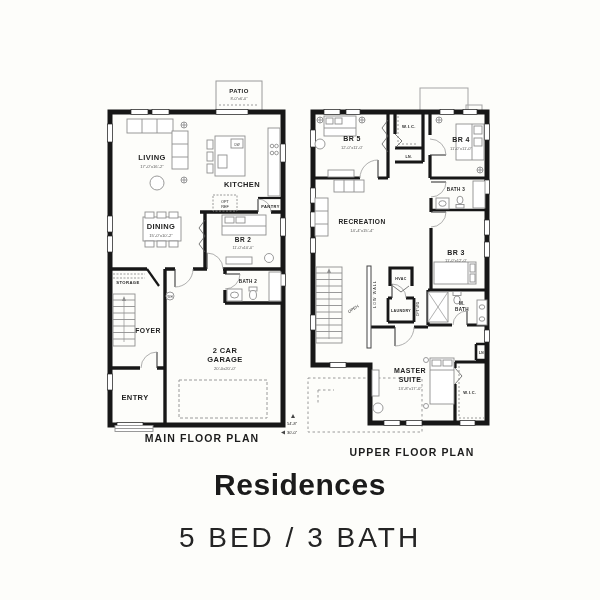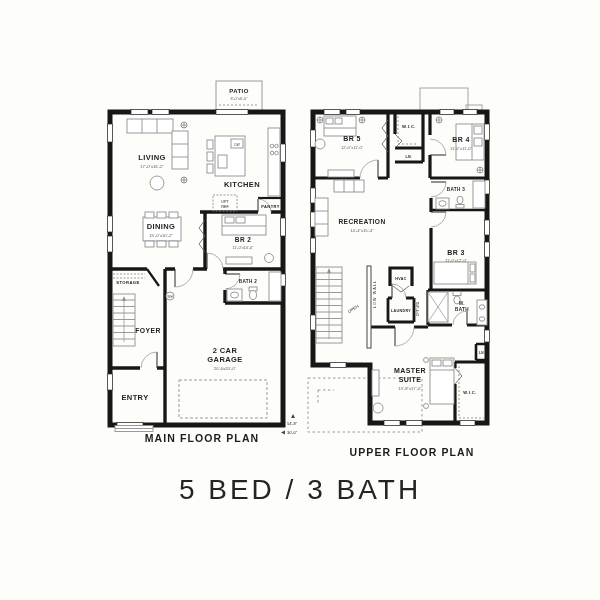--- a/index.html
+++ b/index.html
@@ -7,21 +7,21 @@
        font-family:"Liberation Sans", sans-serif;}
   .plan{position:absolute;}
   #main-plan{left:95px;top:68px;}
   #upper-plan{left:300px;top:80px;}
   svg text{font-family:"Liberation Sans", sans-serif;fill:#232323;}
   .room{font-weight:bold;letter-spacing:.4px;}
   .dim{fill:#5a5a5a;}
   .caption{font-weight:bold;letter-spacing:1.1px;fill:#1c1c1c;}
   .title-block{position:absolute;left:0;right:0;top:468px;text-align:center;color:#1b1b1b;}
   .title{font-size:30px;font-weight:bold;letter-spacing:.5px;}
-  .subtitle{font-size:28px;font-weight:400;letter-spacing:3px;margin-top:6px;color:#242424;}
+  .subtitle{font-size:28px;font-weight:400;letter-spacing:3px;margin-top:20px;color:#242424;}
 </style>
 </head>
 <body>
 
 <svg id="main-plan" class="plan" width="215" height="380" viewBox="0 0 215 380">
 
   <g fill="none" stroke="#9a9a9a" stroke-width="1">
     <rect x="121" y="13" width="46" height="30"></rect>
     <path d="M124,37 H164" stroke-dasharray="2,2"></path>
   </g>
@@ -320,14 +320,15 @@
     <text class="room" x="110" y="293" font-size="7">MASTER</text>
     <text class="room" x="110" y="302" font-size="7">SUITE</text>
     <text class="dim" x="110" y="309.5" font-size="4.2">13'-8"x17'-0"</text>
     <text class="room" x="170" y="314" font-size="4">W.I.C.</text>
     <text class="room" x="181.5" y="274" font-size="3.2">LN</text>
     <text class="caption" x="112" y="376" font-size="10.5">UPPER FLOOR PLAN</text>
   </g>
 </svg>
 
 <div class="title-block">
+  <div class="title">Residences</div>
   <div class="subtitle">5 BED / 3 BATH</div>
 </div>
 
 </body></html>

